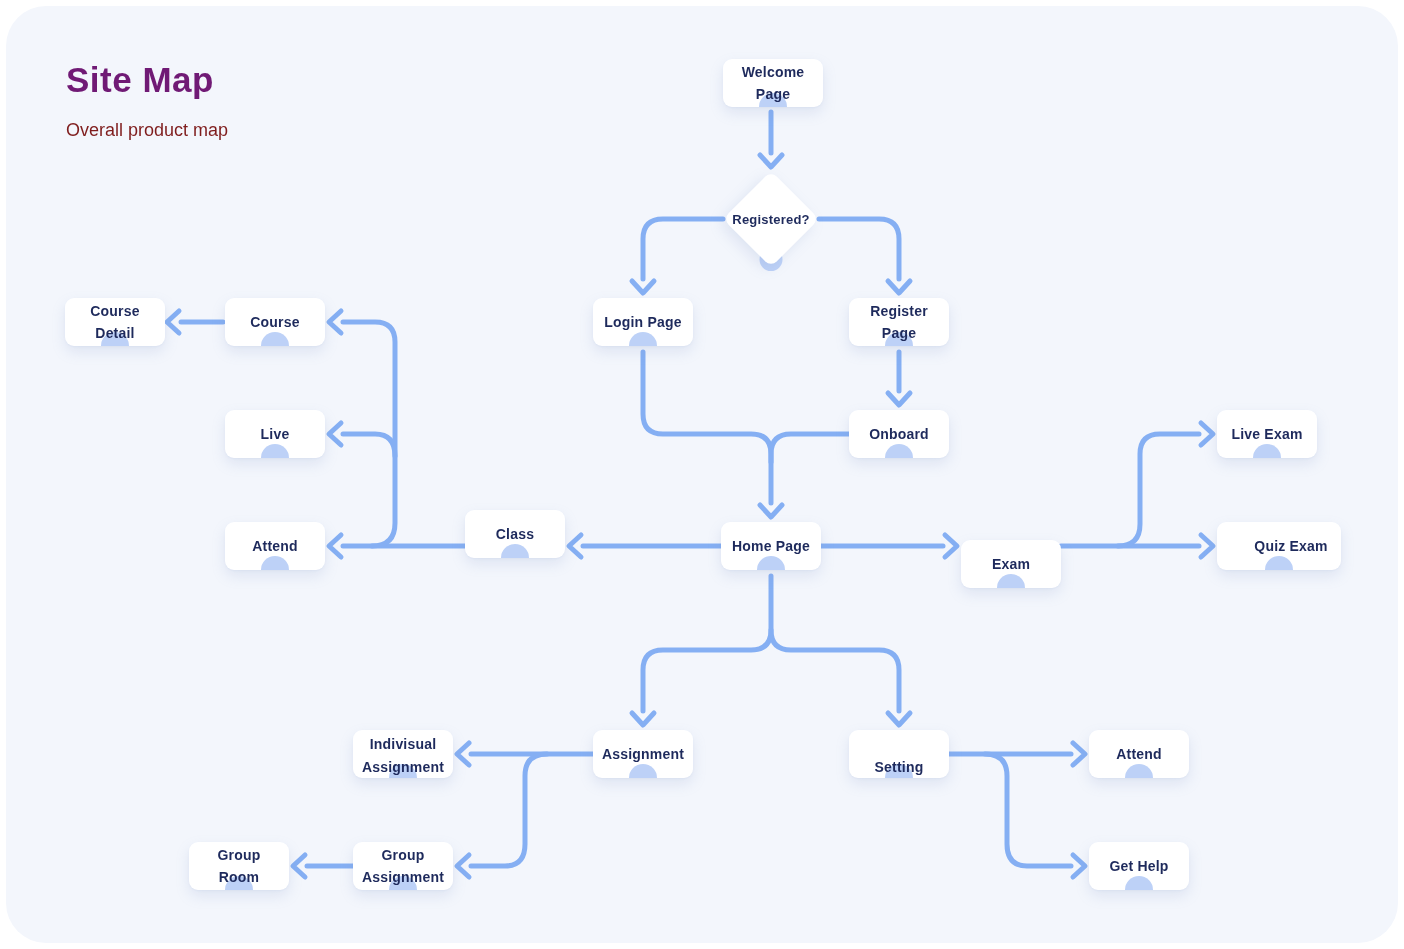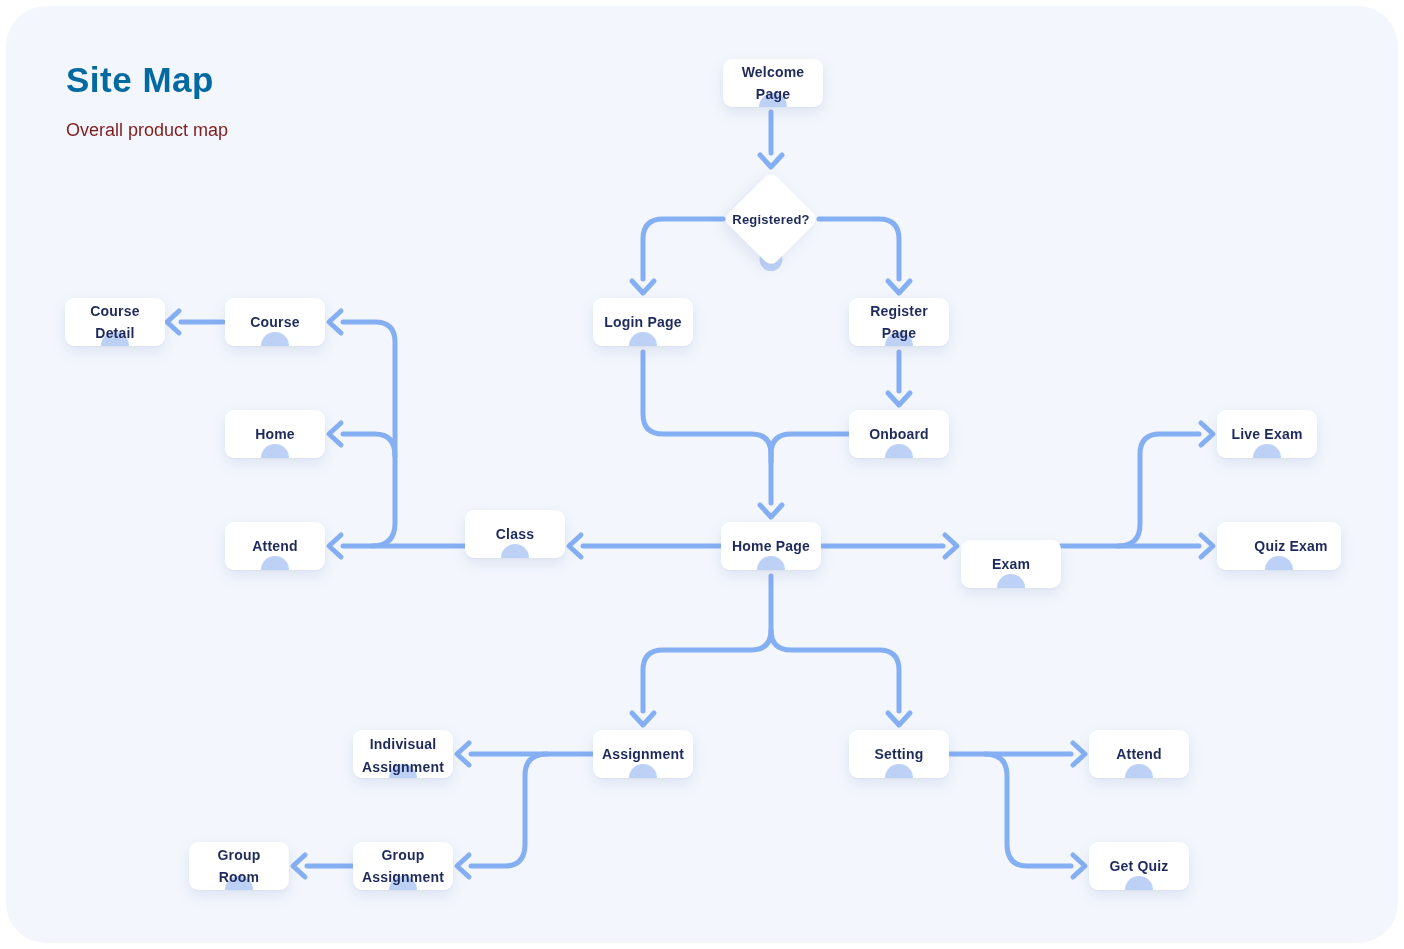--- a/index.html
+++ b/index.html
@@ -17,21 +17,21 @@
     width: 1392px; height: 937px;
     background: #f3f6fc;
     border-radius: 40px;
   }
   .page-title {
     position: absolute;
     left: 66px; top: 60px;
     font-size: 35px;
     font-weight: 700;
     letter-spacing: 0.5px;
-    color: #0369a1;
+    color: #701a75;
   }
   .page-subtitle {
     position: absolute;
     left: 66px; top: 120px;
     font-size: 18px;
     font-weight: 400;
     color: #7f1d1d;
   }
   svg.edges {
     position: absolute;
@@ -243,21 +243,21 @@
   <span class="node-label">Class</span>
 </div>
 
 <div class="node" style="left:225px; top:522px;">
   <span class="port"></span>
   <span class="node-label">Attend</span>
 </div>
 
 <div class="node" style="left:225px; top:410px;">
   <span class="port"></span>
-  <span class="node-label">Home</span>
+  <span class="node-label">Live</span>
 </div>
 
 <div class="node" style="left:225px; top:298px;">
   <span class="port"></span>
   <span class="node-label">Course</span>
 </div>
 
 <div class="node" style="left:65px; top:298px;">
   <span class="port"></span>
   <span class="node-label">Course
@@ -295,26 +295,26 @@
   <span class="node-label">Group
 Assignment</span>
 </div>
 
 <div class="node" style="left:189px; top:842px;">
   <span class="port"></span>
   <span class="node-label">Group
 Room</span>
 </div>
 
-<div class="node" style="left:849px; top:730px;">
+<div class="node" style="left:849px; top:730px;align-items:flex-end;">
   <span class="port"></span>
   <span class="node-label">Setting</span>
 </div>
 
 <div class="node" style="left:1089px; top:730px;">
   <span class="port"></span>
   <span class="node-label">Attend</span>
 </div>
 
 <div class="node" style="left:1089px; top:842px;">
   <span class="port"></span>
-  <span class="node-label">Get Quiz</span>
+  <span class="node-label">Get Help</span>
 </div>
 
 </body></html>

